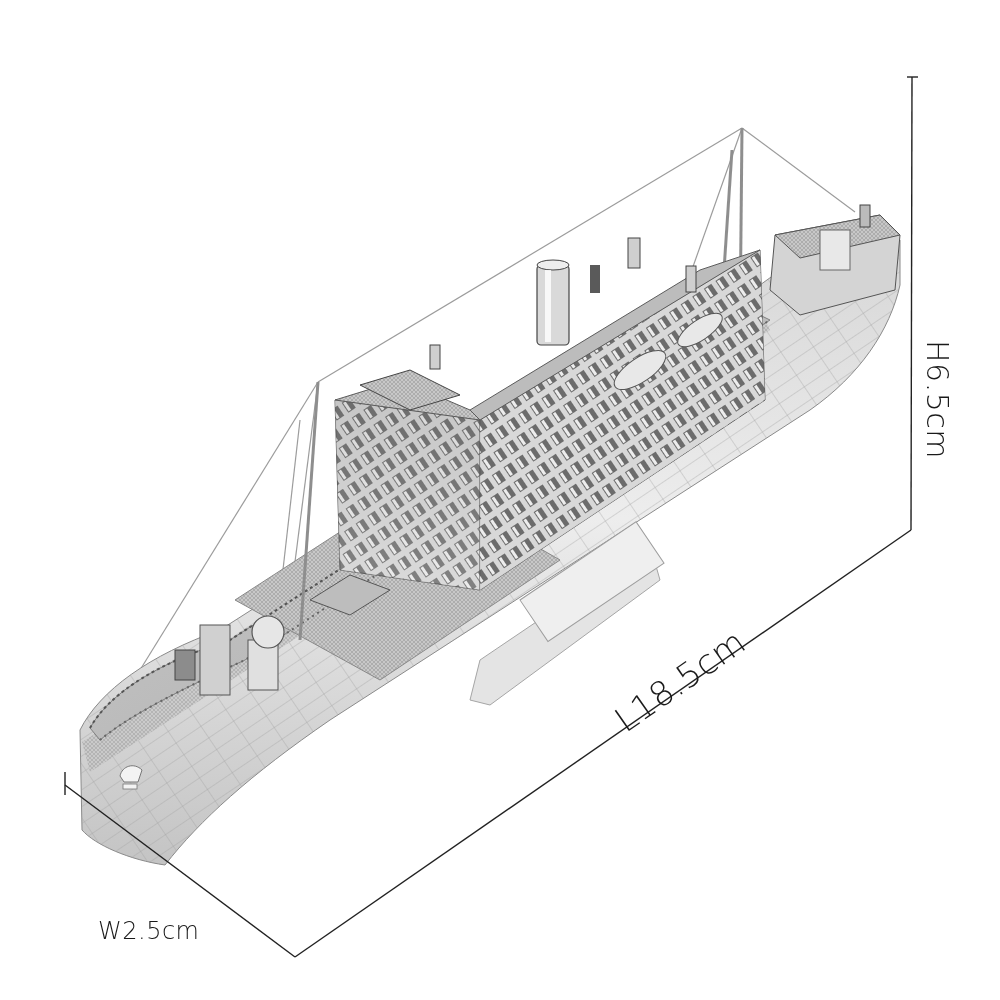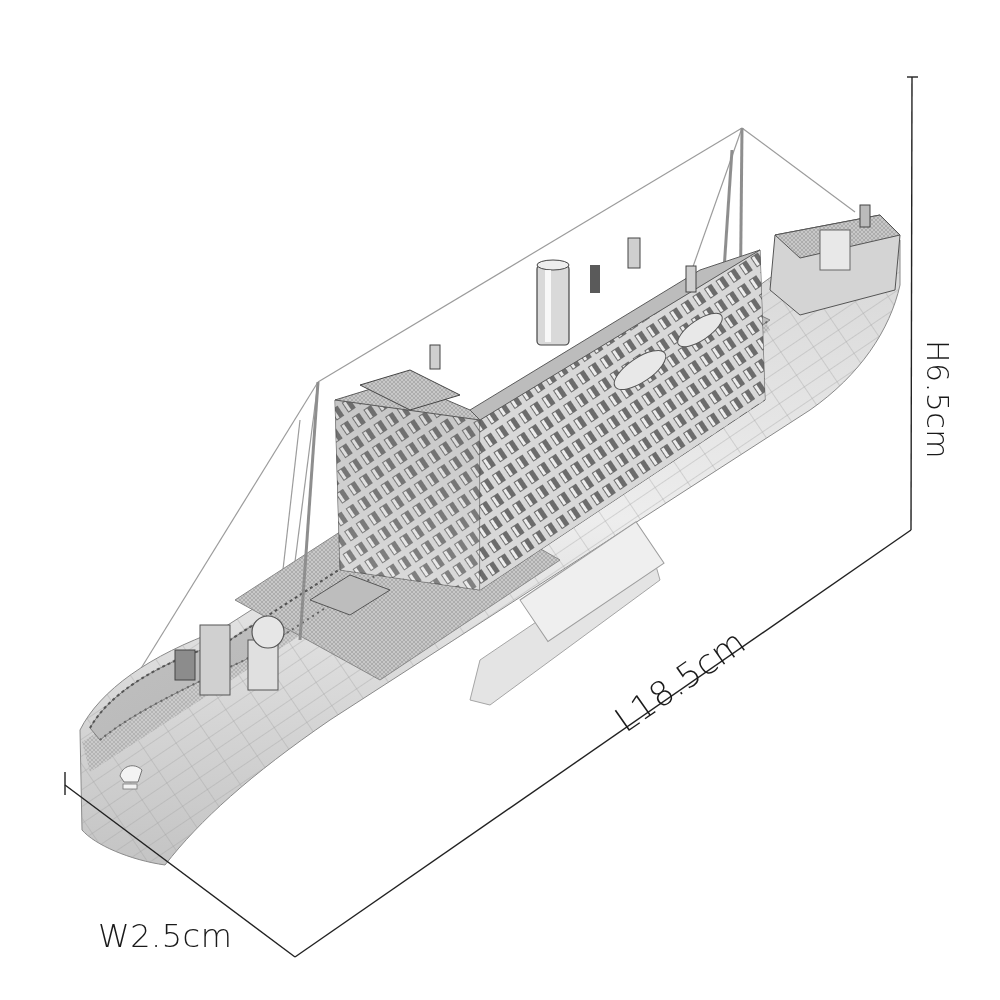--- a/index.html
+++ b/index.html
@@ -1,21 +1,21 @@
 <!DOCTYPE html>
 <html><head>
 <meta charset="utf-8">
 <style>
   html, body { margin: 0; padding: 0; background: #ffffff; }
   body { width: 1000px; height: 1000px; position: relative; overflow: hidden; font-family: "DejaVu Sans", sans-serif; }
   #stage { position: absolute; left: 0; top: 0; width: 1000px; height: 1000px; }
   .dim-label { position: absolute; color: #1a1a1a; font-family: "DejaVu Sans", sans-serif; font-weight: 300; white-space: nowrap; letter-spacing: 0.5px; }
   #label-h { left: 895px; top: 340px; font-size: 30px; transform-origin: left top; transform: translate(60px, 0) rotate(90deg); }
   #label-l { left: 630px; top: 700px; font-size: 34px; transform-origin: left bottom; transform: rotate(-35deg); }
-  #label-w { left: 98px; top: 917px; font-size: 32px; }
+  #label-w { left: 98px; top: 917px; font-size: 24px; }
 </style>
 </head>
 <body>
 
 <div id="stage">
   <svg width="1000" height="1000" viewBox="0 0 1000 1000" xmlns="http://www.w3.org/2000/svg">
     <defs>
       <linearGradient id="hullGrad" x1="0" y1="0" x2="0" y2="1">
         <stop offset="0" stop-color="#d6d6d6"></stop>
         <stop offset="0.45" stop-color="#ededed"></stop>

